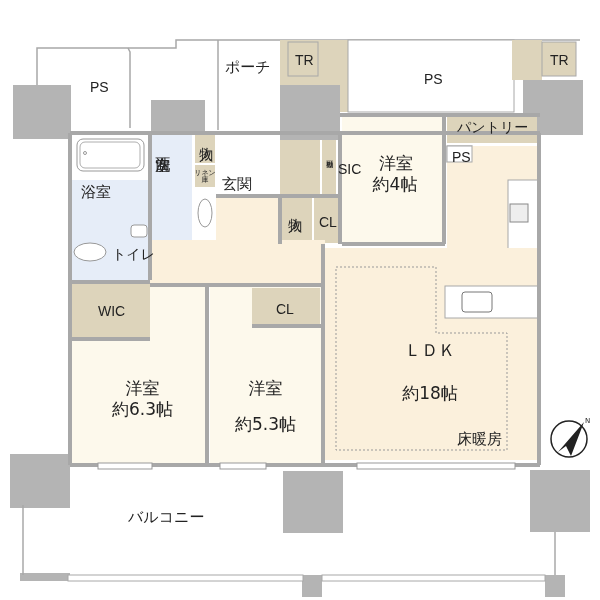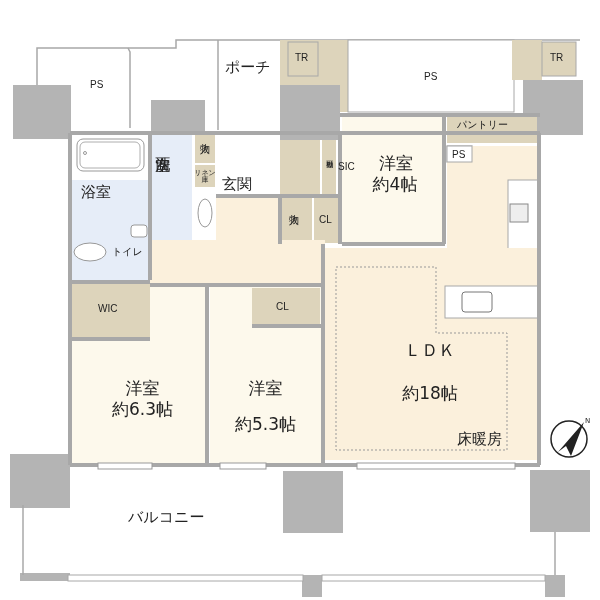--- a/index.html
+++ b/index.html
@@ -1,19 +1,19 @@
 <!DOCTYPE html>
 <html><head>
 <meta charset="utf-8">
 <style>
   html,body{margin:0;padding:0;background:#fff;}
   body{width:600px;height:600px;position:relative;overflow:hidden;font-family:"DejaVu Sans","Liberation Sans",sans-serif;}
   #plan{position:absolute;left:0;top:0;width:600px;height:600px;}
   .lbl{position:absolute;color:#222;text-align:center;white-space:nowrap;line-height:1.05;}
-  .sm{font-size:10px;font-family:"Liberation Sans",sans-serif;}
+  .sm{font-size:14px;font-family:"Liberation Sans",sans-serif;}
   .md{font-size:15px;}
   .lg{font-size:17px;}
   .vert{writing-mode:vertical-rl;text-orientation:upright;}
   .tiny{font-size:7px;}
 </style>
 </head>
 <body>
 
 <svg id="plan" viewBox="0 0 600 600" xmlns="http://www.w3.org/2000/svg">
 

